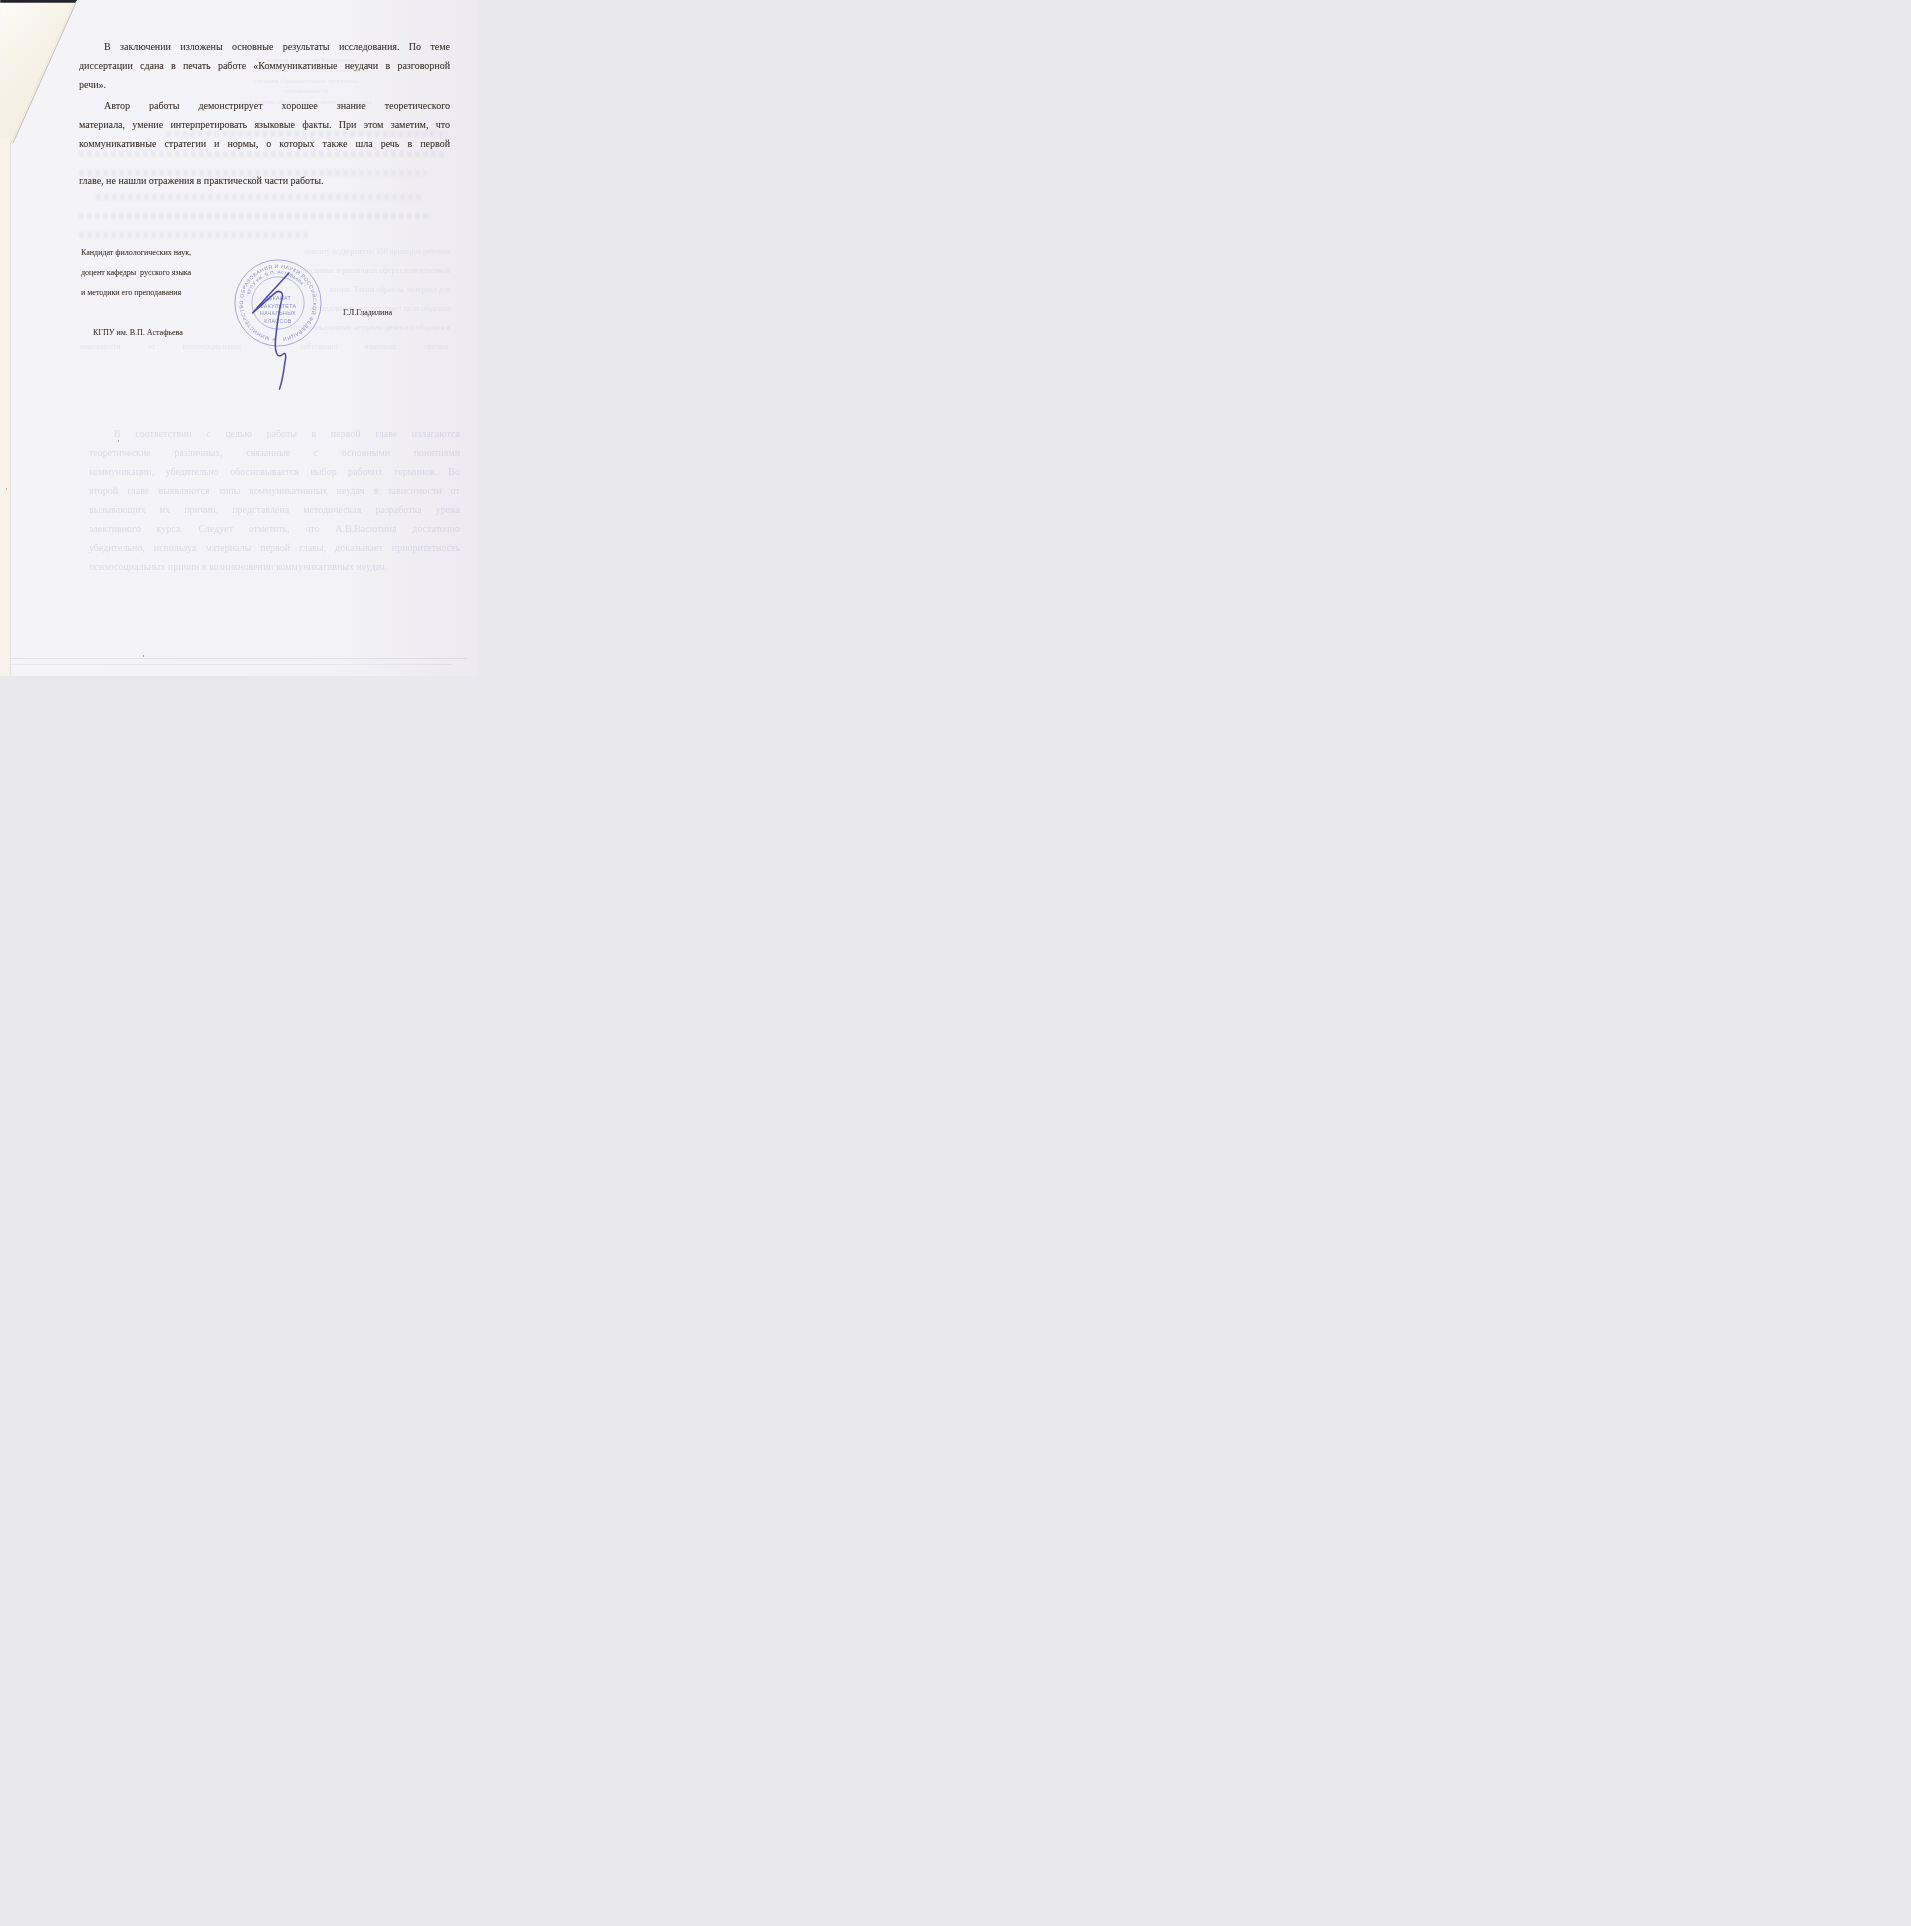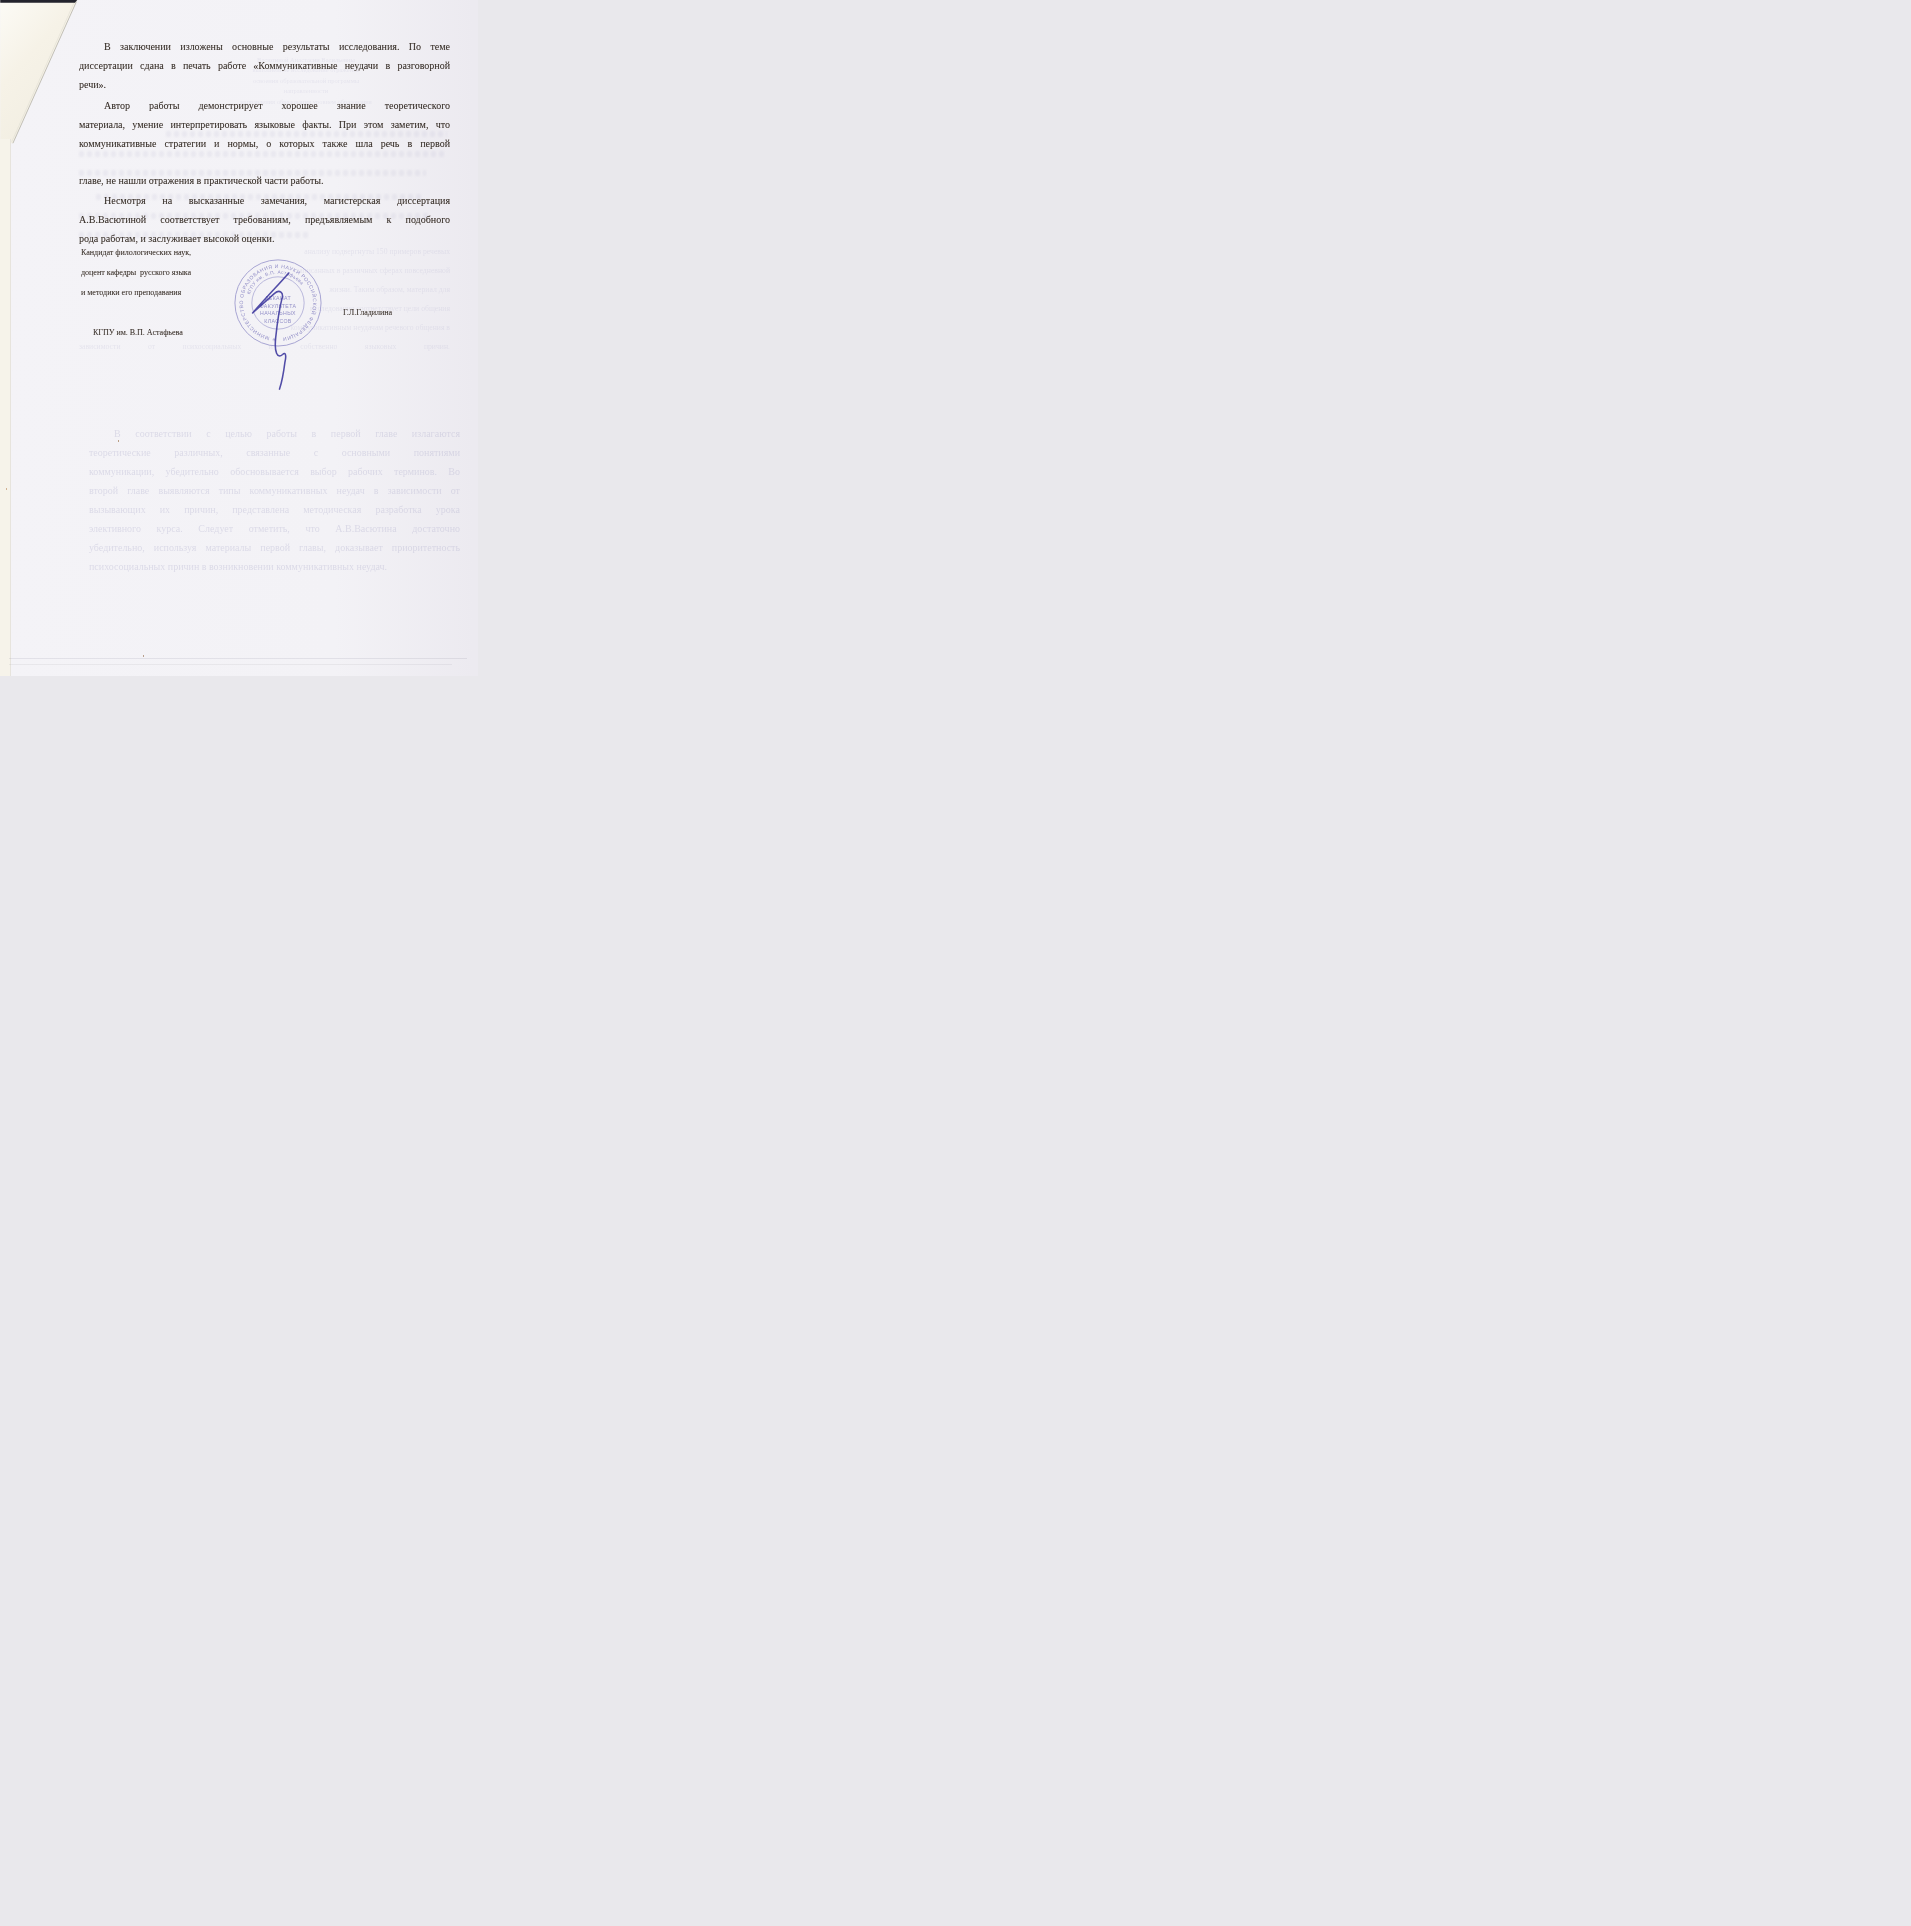--- a/index.html
+++ b/index.html
@@ -79,25 +79,20 @@
     <p style="margin:0 0 1.5px 0;">
       <span class="doc-line ind" style="display:block;">В заключении изложены основные результаты исследования. По теме</span>
       <span class="doc-line" style="display:block;">диссертации сдана в печать работе «Коммуникативные неудачи в разговорной</span>
       <span class="doc-line last" style="display:block;">речи».</span>
     </p>
     <p style="margin:0 0 1.5px 0;">
       <span class="doc-line ind" style="display:block;">Автор работы демонстрирует хорошее знание теоретического</span>
       <span class="doc-line" style="display:block;">материала, умение интерпретировать языковые факты. При этом заметим, что</span>
       <span class="doc-line" style="display:block;">коммуникативные стратегии и нормы, о которых также шла речь в первой</span>
       <span class="doc-line last" style="display:block;margin-top:18px;">главе, не нашли отражения в практической части работы.</span>
-    </p>
-    <p style="margin:0;">
-      <span class="doc-line ind" style="display:block;">Несмотря на высказанные замечания,  магистерская диссертация</span>
-      <span class="doc-line" style="display:block;">А.В.Васютиной соответствует требованиям, предъявляемым к подобного</span>
-      <span class="doc-line last" style="display:block;">рода работам, и заслуживает высокой оценки.</span>
     </p>
   </div>
 
   <div class="ghost g-b block" style="left:79px;top:242px;width:371px;">
     <div class="doc-line r">анализу подвергнуты 150 примеров речевых</div>
     <div class="doc-line r">записанных в различных сферах повседневной</div>
     <div class="doc-line r">жизни. Таким образом, материал для</div>
     <div class="doc-line r">исследования соответствует цели общения</div>
     <div class="doc-line r">коммуникативным неудачам речевого общения в</div>
     <div class="doc-line">зависимости от психосоциальных и собственно языковых причин.</div>

